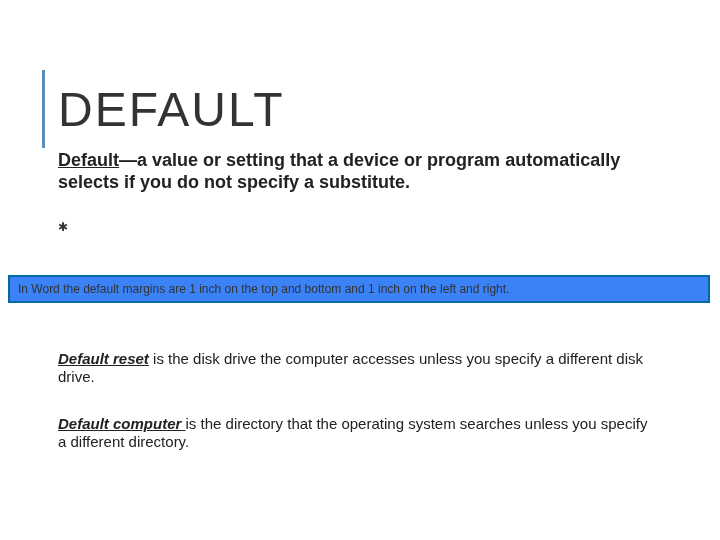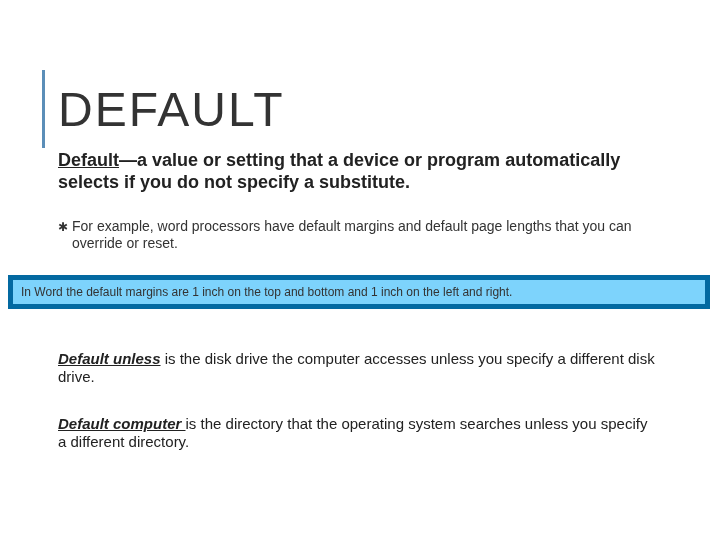--- a/index.html
+++ b/index.html
@@ -59,22 +59,22 @@
     top: 220px;
     font-size: 12px;
     color: #333;
   }
   .callout {
     position: absolute;
     left: 8px;
     top: 275px;
     width: 702px;
     box-sizing: border-box;
-    background: #7dd3fc;
-    border: 5px solid #0369a1;
+    background: #3b82f6;
+    border: 2px solid #0369a1;
     padding: 5px 8px;
     font-family: Verdana, Geneva, sans-serif;
     font-size: 12px;
     color: #333;
   }
   .para1, .para2 {
     position: absolute;
     left: 58px;
     width: 600px;
     font-size: 15px;
@@ -91,24 +91,23 @@
 <div class="slide">
   <div class="vbar"></div>
 
   <div class="title">DEFAULT</div>
 
   <div class="def">
     <span class="term">Default</span><span>—a value or setting that a device or program </span><span>automatically</span><span> selects if you do not specify a substitute.</span>
   </div>
 
   <div class="sun">✱</div>
-  <div class="ex">For example, word processors have default margins and default page lengths that you can override or reset.</div>
 
   <div class="callout">In Word the default margins are 1 inch on the top and bottom and 1 inch on the left and right.</div>
 
   <div class="para1">
-    <span class="uib">Default unless</span><span> is the disk drive the computer accesses unless you specify a different disk drive.</span>
+    <span class="uib">Default reset</span><span> is the disk drive the computer accesses unless you specify a different disk drive.</span>
   </div>
 
   <div class="para2">
     <span class="uib">Default computer </span><span> is the directory that the operating system searches unless you specify a different directory.</span>
   </div>
 </div>
 
 </body></html>

